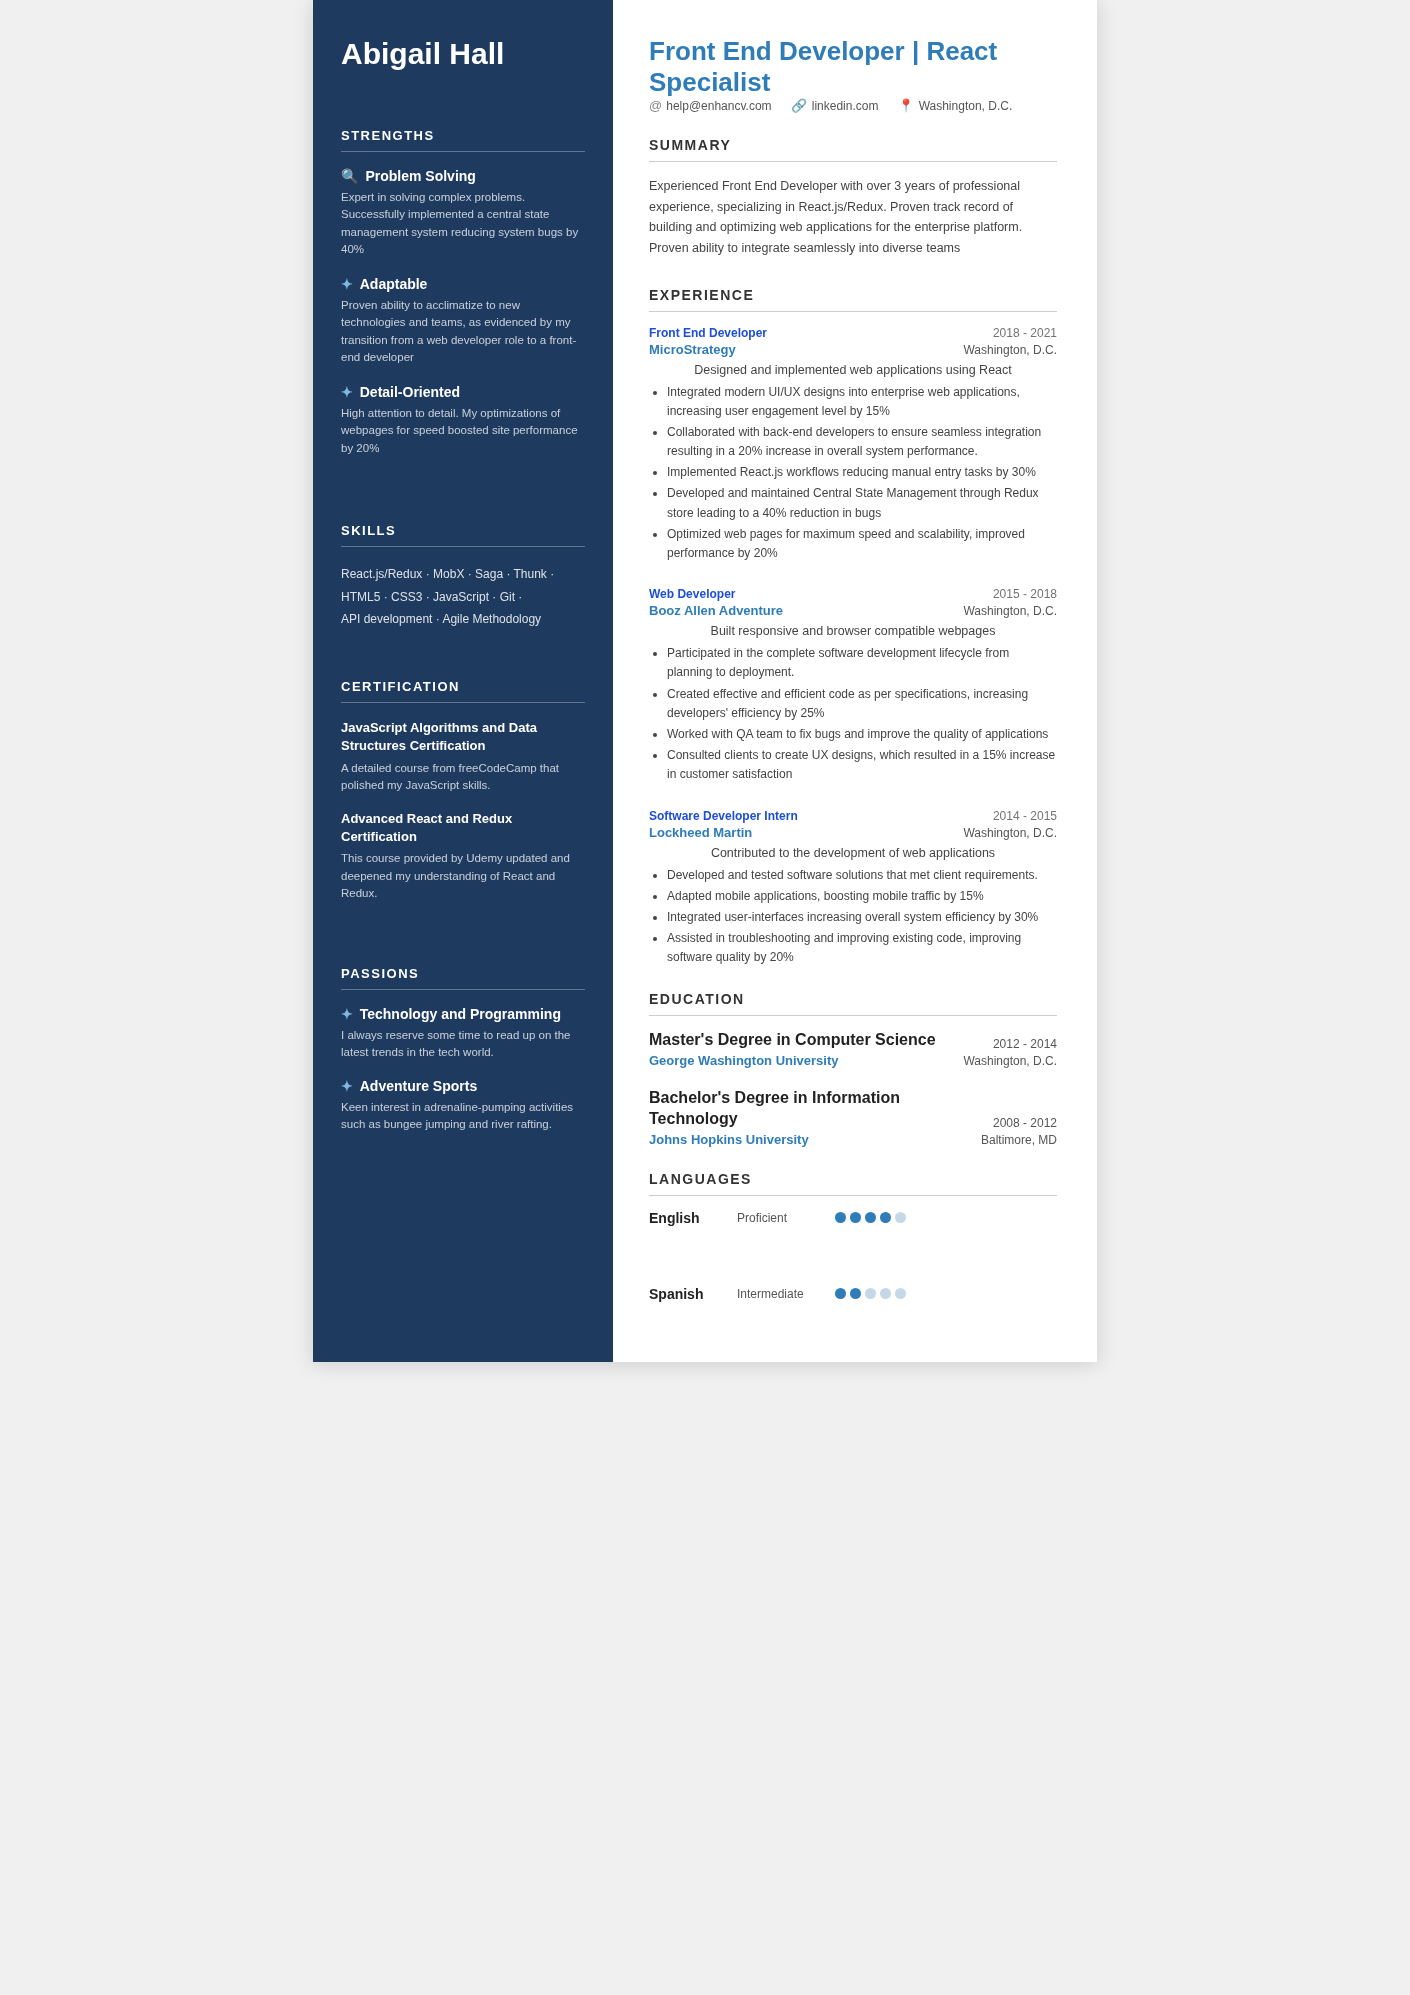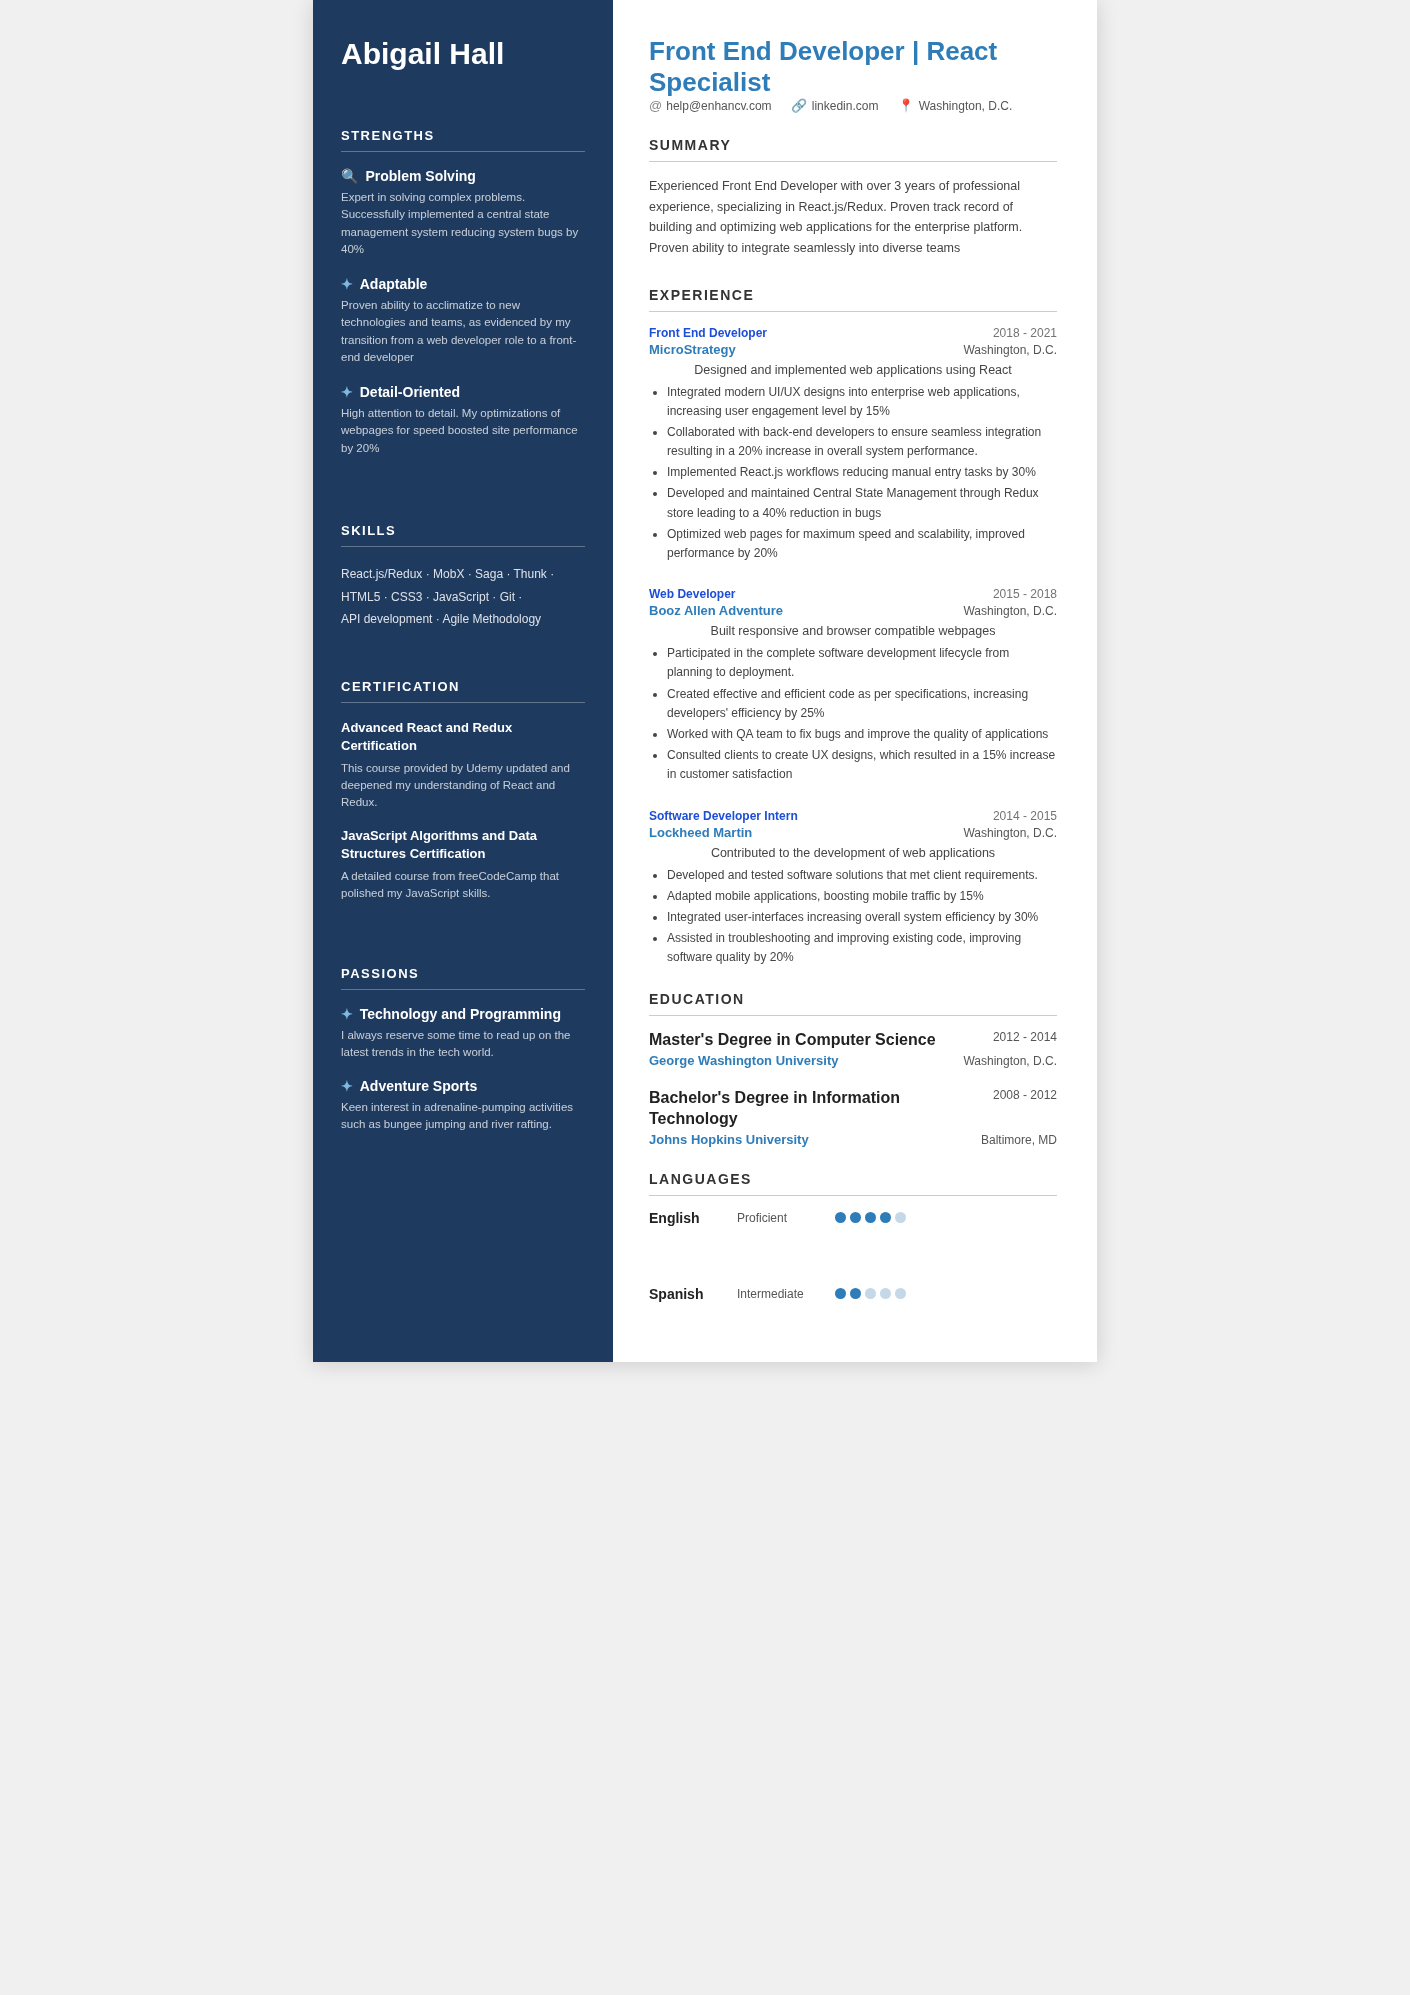--- a/index.html
+++ b/index.html
@@ -214,21 +214,21 @@
       margin-bottom: 2px;
     }
 
     
     .edu-item {
       margin-bottom: 20px;
     }
     .edu-header {
       display: flex;
       justify-content: space-between;
-      align-items: flex-start;
+      align-items: flex-end;
       margin-bottom: 2px;
     }
     .edu-degree {
       font-size: 16px;
       font-weight: 700;
       color: #222;
       max-width: 480px;
       line-height: 1.3;
     }
     .edu-dates {
@@ -338,27 +338,27 @@
         <span>HTML5 · CSS3 · JavaScript · Git ·</span><br>
         <span>API development · Agile Methodology</span>
       </div>
     </div>
 
     <div class="section-block">
       <div class="sidebar-section-title">CERTIFICATION</div>
       <hr class="sidebar-divider">
 
       <div class="cert-item">
+        <div class="cert-title">JavaScript Algorithms and Data Structures Certification</div>
+        <div class="cert-desc">A detailed course from freeCodeCamp that polished my JavaScript skills.</div>
+      </div>
+
+      <div class="cert-item">
         <div class="cert-title">Advanced React and Redux Certification</div>
         <div class="cert-desc">This course provided by Udemy updated and deepened my understanding of React and Redux.</div>
-      </div>
-
-      <div class="cert-item">
-        <div class="cert-title">JavaScript Algorithms and Data Structures Certification</div>
-        <div class="cert-desc">A detailed course from freeCodeCamp that polished my JavaScript skills.</div>
       </div>
     </div>
 
     <div class="section-block">
       <div class="sidebar-section-title">PASSIONS</div>
       <hr class="sidebar-divider">
 
       <div class="passion-item">
         <div class="passion-title">
           <span class="passion-icon">✦</span>

